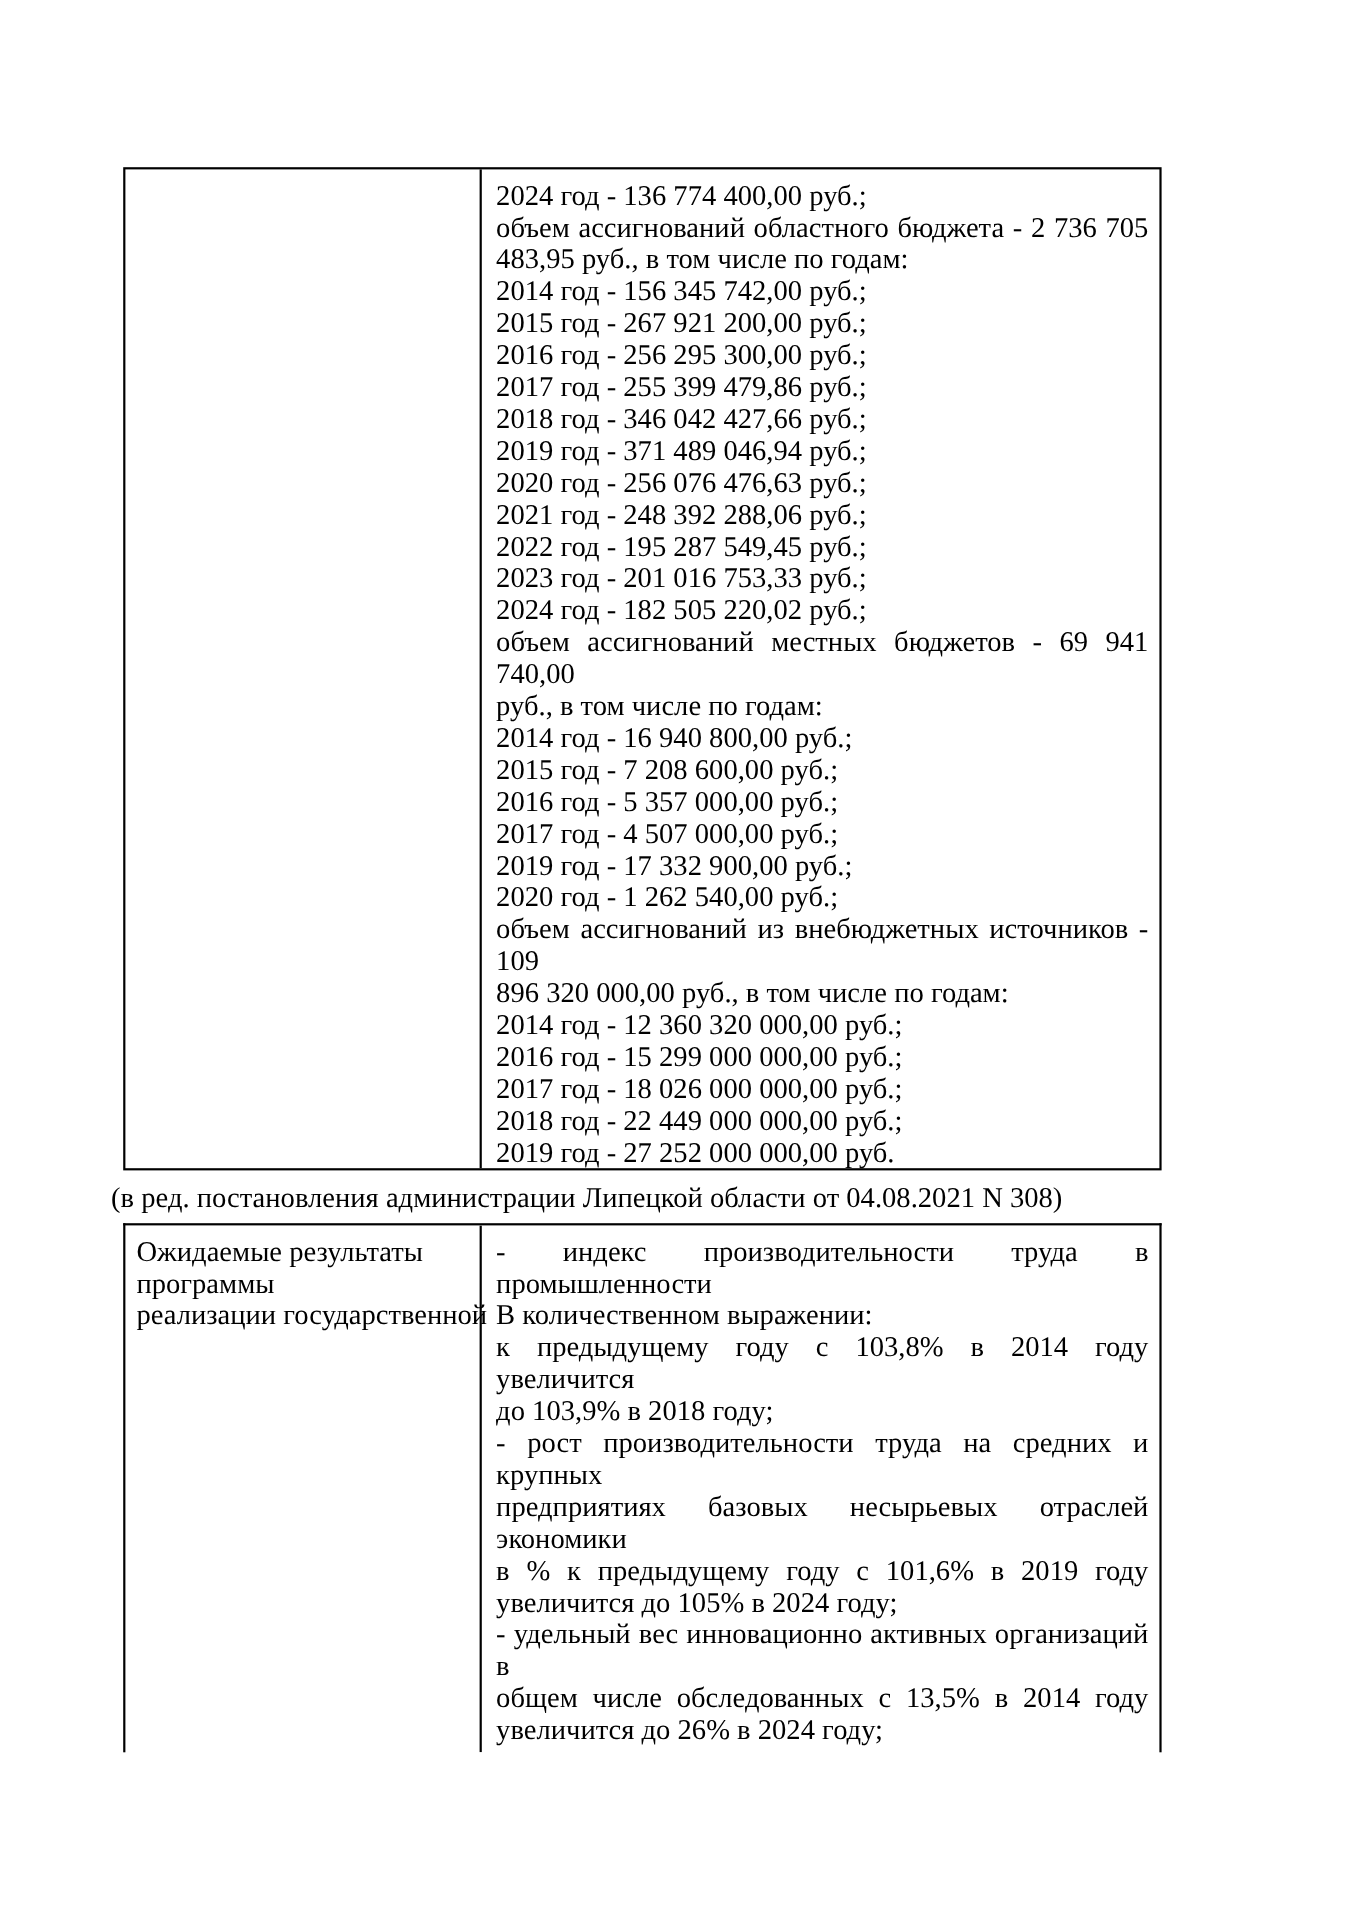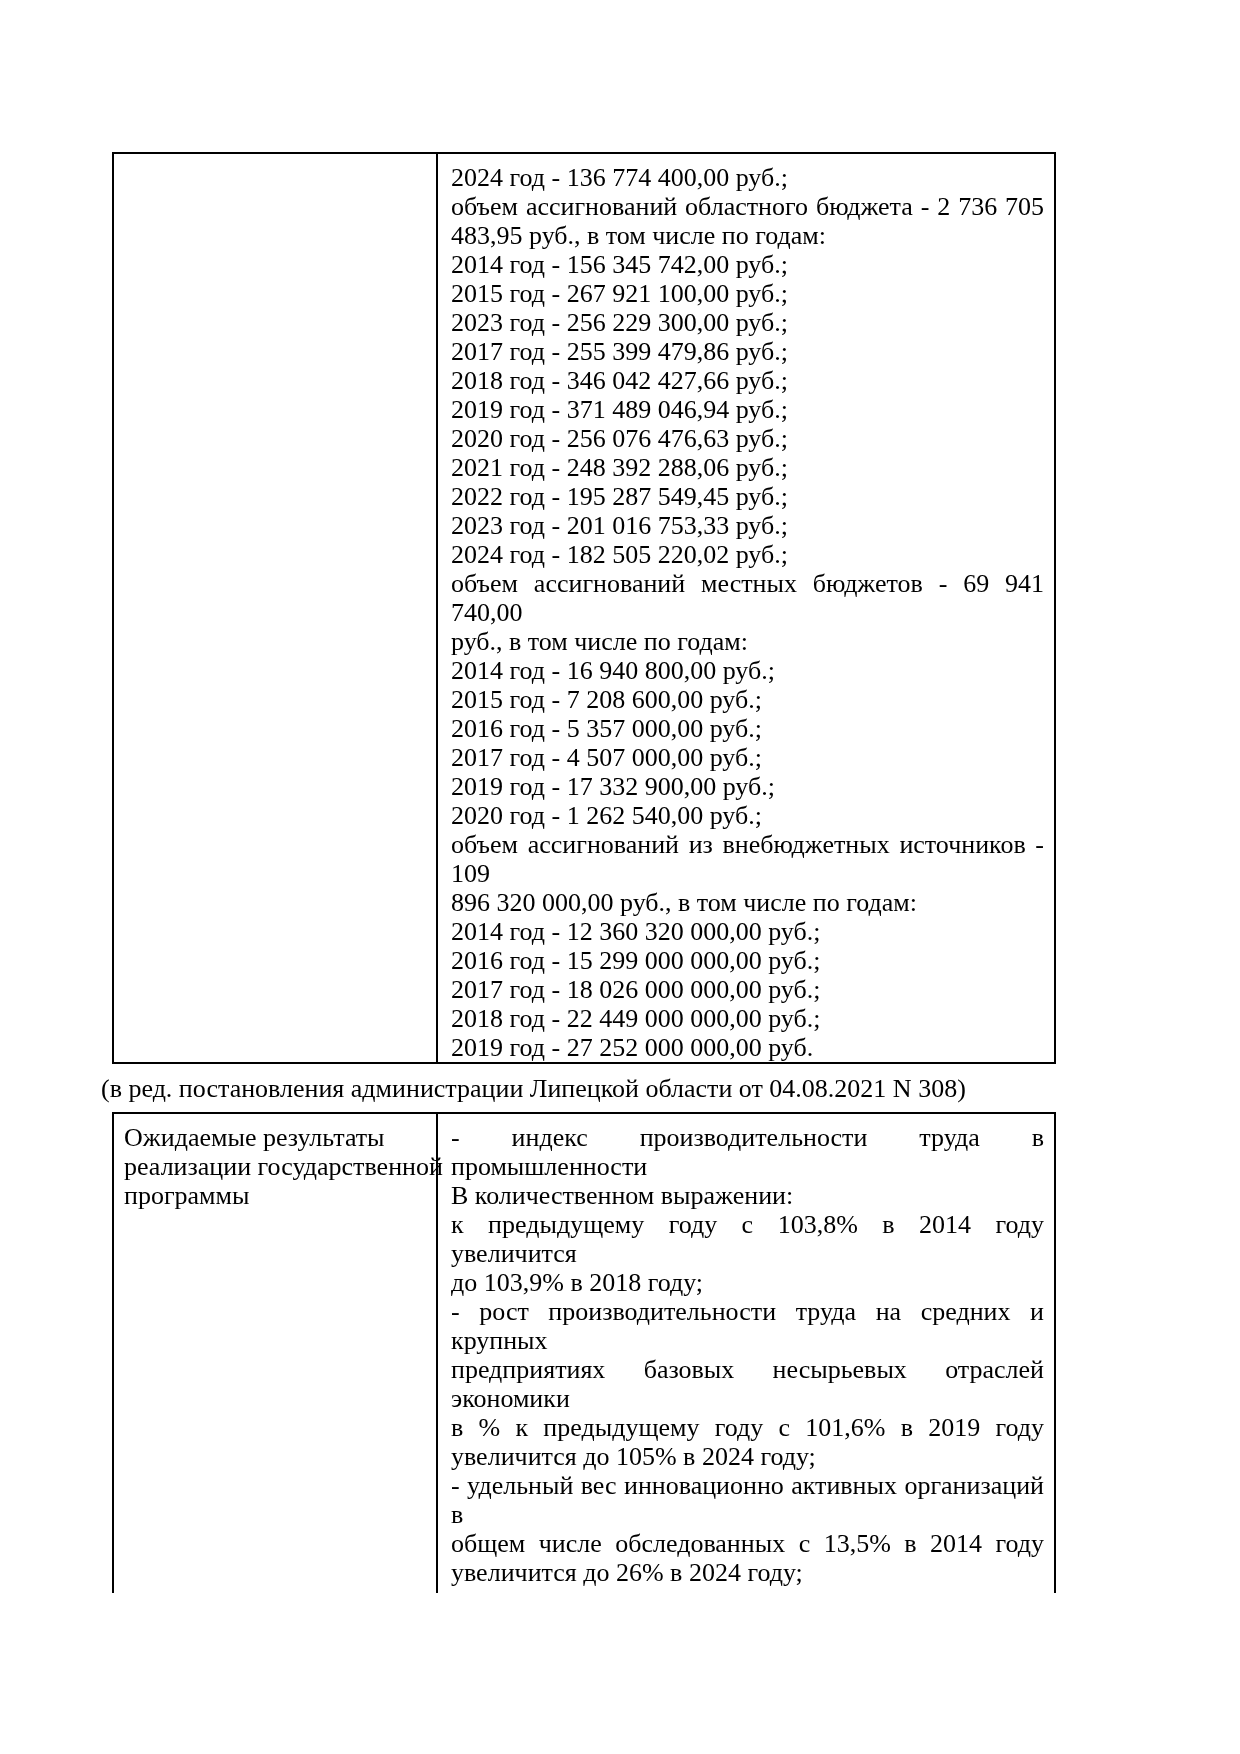--- a/index.html
+++ b/index.html
@@ -60,22 +60,22 @@
 
 <div class="page">
 
   <div class="tbl" id="continuation-table">
     <div class="cell-left"></div>
     <div class="cell-right">
         <div class="line">2024 год - 136 774 400,00 руб.;</div>
         <div class="line j">объем ассигнований областного бюджета - 2 736 705</div>
         <div class="line">483,95 руб., в том числе по годам:</div>
         <div class="line">2014 год - 156 345 742,00 руб.;</div>
-        <div class="line">2015 год - 267 921 100,00 руб.;</div>
-        <div class="line">2023 год - 256 229 300,00 руб.;</div>
+        <div class="line">2015 год - 267 921 200,00 руб.;</div>
+        <div class="line">2016 год - 256 295 300,00 руб.;</div>
         <div class="line">2017 год - 255 399 479,86 руб.;</div>
         <div class="line">2018 год - 346 042 427,66 руб.;</div>
         <div class="line">2019 год - 371 489 046,94 руб.;</div>
         <div class="line">2020 год - 256 076 476,63 руб.;</div>
         <div class="line">2021 год - 248 392 288,06 руб.;</div>
         <div class="line">2022 год - 195 287 549,45 руб.;</div>
         <div class="line">2023 год - 201 016 753,33 руб.;</div>
         <div class="line">2024 год - 182 505 220,02 руб.;</div>
         <div class="line j">объем ассигнований местных бюджетов - 69 941 740,00</div>
         <div class="line">руб., в том числе по годам:</div>
@@ -93,22 +93,22 @@
         <div class="line">2018 год - 22 449 000 000,00 руб.;</div>
         <div class="line">2019 год - 27 252 000 000,00 руб.</div>
       </div>
   </div>
 
   <div class="note">(в ред. постановления администрации Липецкой области от 04.08.2021 N 308)</div>
 
   <div class="tbl" id="results-table">
     <div class="cell-left">
         <div class="line">Ожидаемые результаты</div>
+        <div class="line">программы</div>
         <div class="line">реализации государственной</div>
-        <div class="line">программы</div>
       </div>
     <div class="cell-right">
         <div class="line j">- индекс производительности труда в промышленности</div>
         <div class="line">В количественном выражении:</div>
         <div class="line j">к предыдущему году с 103,8% в 2014 году увеличится</div>
         <div class="line">до 103,9% в 2018 году;</div>
         <div class="line j">- рост производительности труда на средних и крупных</div>
         <div class="line j">предприятиях базовых несырьевых отраслей экономики</div>
         <div class="line j">в % к предыдущему году с 101,6% в 2019 году</div>
         <div class="line">увеличится до 105% в 2024 году;</div>

